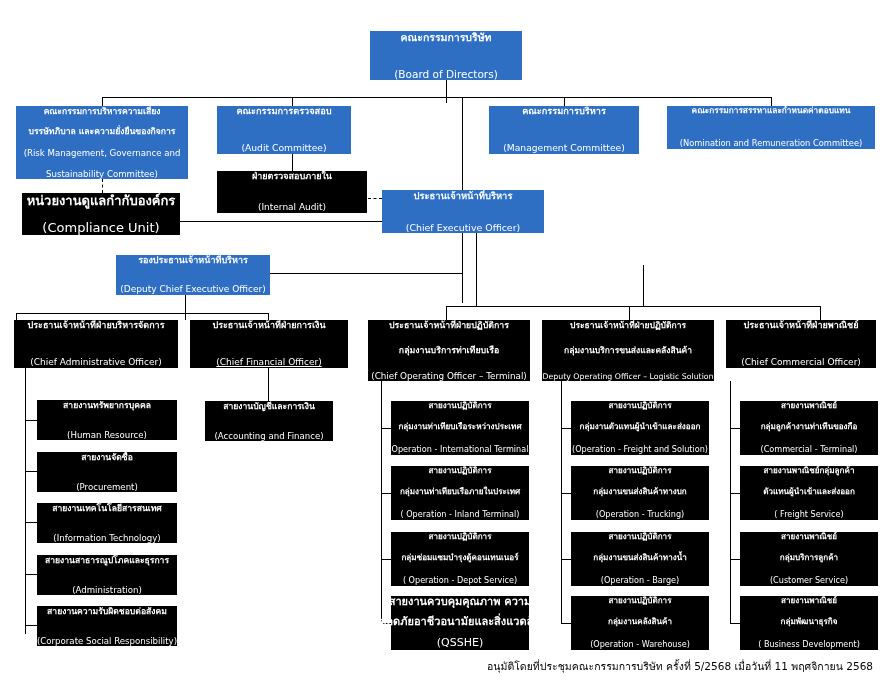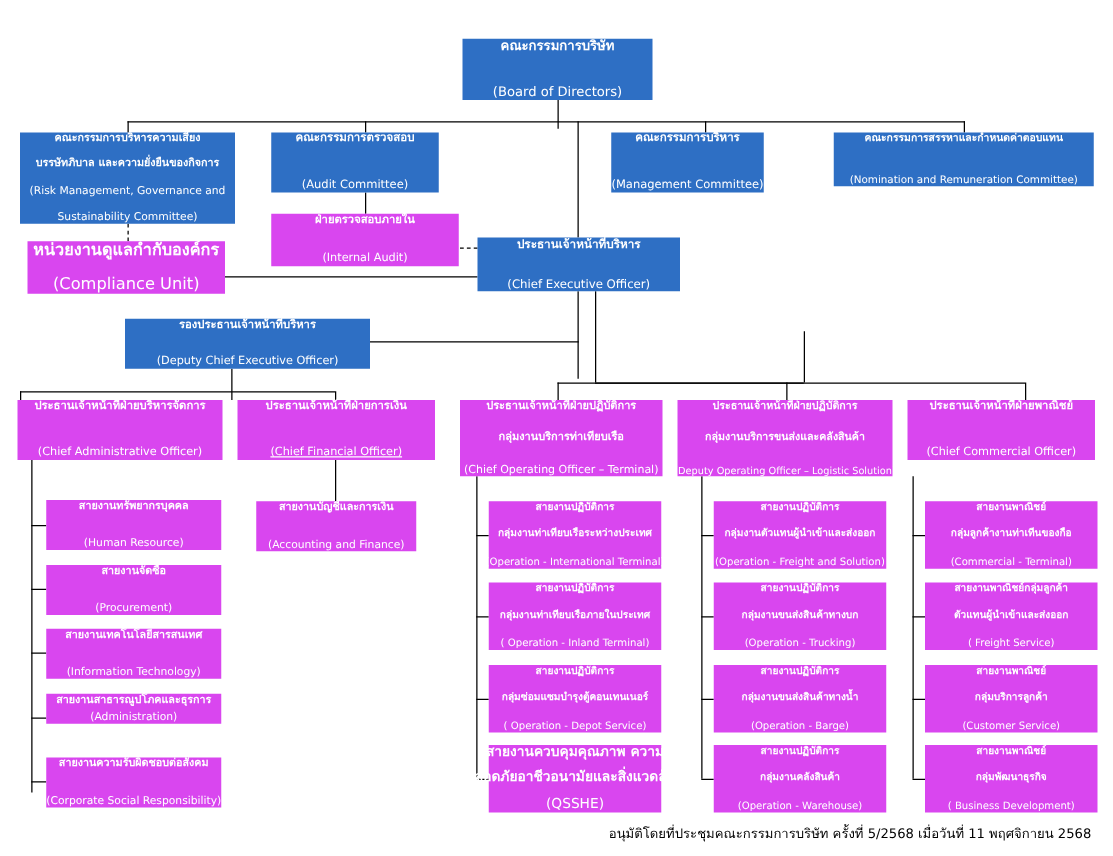--- a/index.html
+++ b/index.html
@@ -26,21 +26,21 @@
     flex-direction: column;
     align-items: center;
     justify-content: space-between;
     text-align: center;
     color: #ffffff;
     line-height: 1.18;
     z-index: 5;
     overflow: visible;
   }
   .box.dark  { background: #2e6fc4; }
-  .box.light { background: #d946ef; }
+  .box.light { background: #000000; }
   .box .th {
     font-weight: bold;
     white-space: nowrap;
   }
   .box .en {
     font-weight: normal;
     white-space: nowrap;
   }
   
   .ln {
@@ -148,21 +148,21 @@
     <div class="th" style="margin-top:2px;">บรรษัทภิบาล และความยั่งยืนของกิจการ</div>
     <div class="en" style="margin-top:5px;">(Risk Management, Governance and</div>
     <div class="en" style="margin-top:3px;">Sustainability Committee)</div>
   </div>
 
   <div class="box dark" style="left:217px; top:106px; width:134px; height:48px; font-size:9.2px;">
     <div class="th">คณะกรรมการตรวจสอบ</div>
     <div class="en" style="margin-top:5px;">(Audit Committee)</div>
   </div>
 
-  <div class="box dark" style="left:489px; top:106px; width:122px; height:48px; font-size:9.2px;">
+  <div class="box dark" style="left:489px; top:106px; width:150px; height:48px; font-size:9.2px;">
     <div class="th">คณะกรรมการบริหาร</div>
     <div class="en" style="margin-top:5px;">(Management Committee)</div>
   </div>
 
   <div class="box dark" style="left:667px; top:106px; width:208px; height:43px; font-size:8.3px;">
     <div class="th">คณะกรรมการสรรหาและกำหนดค่าตอบแทน</div>
     <div class="en" style="margin-top:5px;">(Nomination and Remuneration Committee)</div>
   </div>
 
   <div class="box light" style="left:22px; top:193px; width:158px; height:42px; font-size:13px;">
@@ -173,21 +173,21 @@
   <div class="box light" style="left:217px; top:171px; width:150px; height:42px; font-size:9px;">
     <div class="th">ฝ่ายตรวจสอบภายใน</div>
     <div class="en" style="margin-top:5px;">(Internal Audit)</div>
   </div>
 
   <div class="box dark" style="left:382px; top:190px; width:162px; height:43px; font-size:9.4px;">
     <div class="th">ประธานเจ้าหน้าที่บริหาร</div>
     <div class="en" style="margin-top:5px;">(Chief Executive Officer)</div>
   </div>
 
-  <div class="box dark" style="left:100px; top:255px; width:196px; height:40px; font-size:9px;">
+  <div class="box dark" style="left:116px; top:255px; width:154px; height:40px; font-size:9px;">
     <div class="th">รองประธานเจ้าหน้าที่บริหาร</div>
     <div class="en" style="margin-top:4px;">(Deputy Chief Executive Officer)</div>
   </div>
 
   <div class="box light" style="left:14px; top:320px; width:164px; height:48px; font-size:9px;">
     <div class="th">ประธานเจ้าหน้าที่ฝ่ายบริหารจัดการ</div>
     <div class="en" style="margin-top:5px;">(Chief Administrative Officer)</div>
   </div>
 
   <div class="box light" style="left:190px; top:320px; width:158px; height:48px; font-size:9px;">
@@ -217,21 +217,21 @@
     <div class="en" style="margin-top:4px;">(Human Resource)</div>
   </div>
   <div class="box light" style="left:37px; top:452px; width:140px; height:40px; font-size:8.6px;">
     <div class="th">สายงานจัดซื้อ</div>
     <div class="en" style="margin-top:4px;">(Procurement)</div>
   </div>
   <div class="box light" style="left:37px; top:503px; width:140px; height:40px; font-size:8.6px;">
     <div class="th">สายงานเทคโนโลยีสารสนเทศ</div>
     <div class="en" style="margin-top:4px;">(Information Technology)</div>
   </div>
-  <div class="box light" style="left:37px; top:555px; width:140px; height:24px; font-size:8.6px;">
+  <div class="box light" style="left:37px; top:555px; width:140px; height:40px; font-size:8.6px;">
     <div class="th">สายงานสาธารณูปโภคและธุรการ</div>
     <div class="en" style="margin-top:4px;">(Administration)</div>
   </div>
   <div class="box light" style="left:37px; top:606px; width:140px; height:40px; font-size:8.6px;">
     <div class="th">สายงานความรับผิดชอบต่อสังคม</div>
     <div class="en" style="margin-top:4px;">(Corporate Social Responsibility)</div>
   </div>
 
   <div class="box light" style="left:205px; top:401px; width:128px; height:40px; font-size:8.6px;">
     <div class="th">สายงานบัญชีและการเงิน</div>

